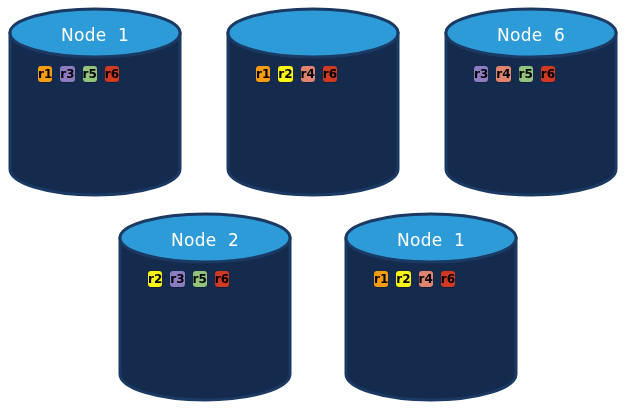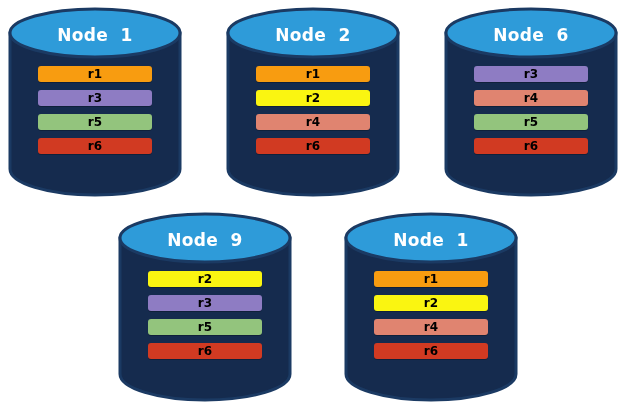--- a/index.html
+++ b/index.html
@@ -45,35 +45,35 @@
   }
 
   .node-title {
     position: absolute;
     left: 0;
     right: 0;
     top: 18px;
     text-align: center;
     color: #ffffff;
     font-size: 17px;
-    font-weight: 700;
+    font-weight: 400;
     letter-spacing: 0.3px;
     line-height: 20px;
     white-space: pre;
     pointer-events: none;
   }
 
   
   .replica-list {
     position: absolute;
     left: 30px;
     right: 30px;
     top: 59px;
     display: flex;
-    flex-direction: column;
+    flex-direction: row;
     gap: 8px;
   }
 
   .replica {
     height: 16px;
     border-radius: 3px;
     display: flex;
     align-items: center;
     justify-content: center;
     font-size: 12px;
@@ -112,21 +112,20 @@
     </div>
   </div>
 
   <div class="node" id="node-2">
     <div class="node-body">
       <svg viewBox="0 0 174 188" preserveAspectRatio="none" aria-hidden="true">
         <path d="M2,26 L2,162 A85,26 0 0 0 172,162 L172,26 Z" fill="#152B4E" stroke="#1B3A63" stroke-width="3"></path>
         <ellipse cx="87" cy="26" rx="85" ry="24" fill="#2E9BD9" stroke="#1B3A63" stroke-width="3"></ellipse>
       </svg>
     </div>
-    <div class="node-title">Node  2</div>
     <div class="replica-list">
       <div class="replica" style="background: rgb(248, 156, 16);">r1</div>
       <div class="replica" style="background: rgb(250, 245, 17);">r2</div>
       <div class="replica" style="background: rgb(224, 132, 112);">r4</div>
       <div class="replica" style="background: rgb(209, 58, 34);">r6</div>
     </div>
   </div>
 
   <div class="node" id="node-3">
     <div class="node-body">
@@ -144,21 +143,21 @@
     </div>
   </div>
 
   <div class="node" id="node-4">
     <div class="node-body">
       <svg viewBox="0 0 174 188" preserveAspectRatio="none" aria-hidden="true">
         <path d="M2,26 L2,162 A85,26 0 0 0 172,162 L172,26 Z" fill="#152B4E" stroke="#1B3A63" stroke-width="3"></path>
         <ellipse cx="87" cy="26" rx="85" ry="24" fill="#2E9BD9" stroke="#1B3A63" stroke-width="3"></ellipse>
       </svg>
     </div>
-    <div class="node-title">Node  9</div>
+    <div class="node-title">Node  2</div>
     <div class="replica-list">
       <div class="replica" style="background: rgb(250, 245, 17);">r2</div>
       <div class="replica" style="background: rgb(142, 124, 195);">r3</div>
       <div class="replica" style="background: rgb(147, 196, 125);">r5</div>
       <div class="replica" style="background: rgb(209, 58, 34);">r6</div>
     </div>
   </div>
 
   <div class="node" id="node-5">
     <div class="node-body">

